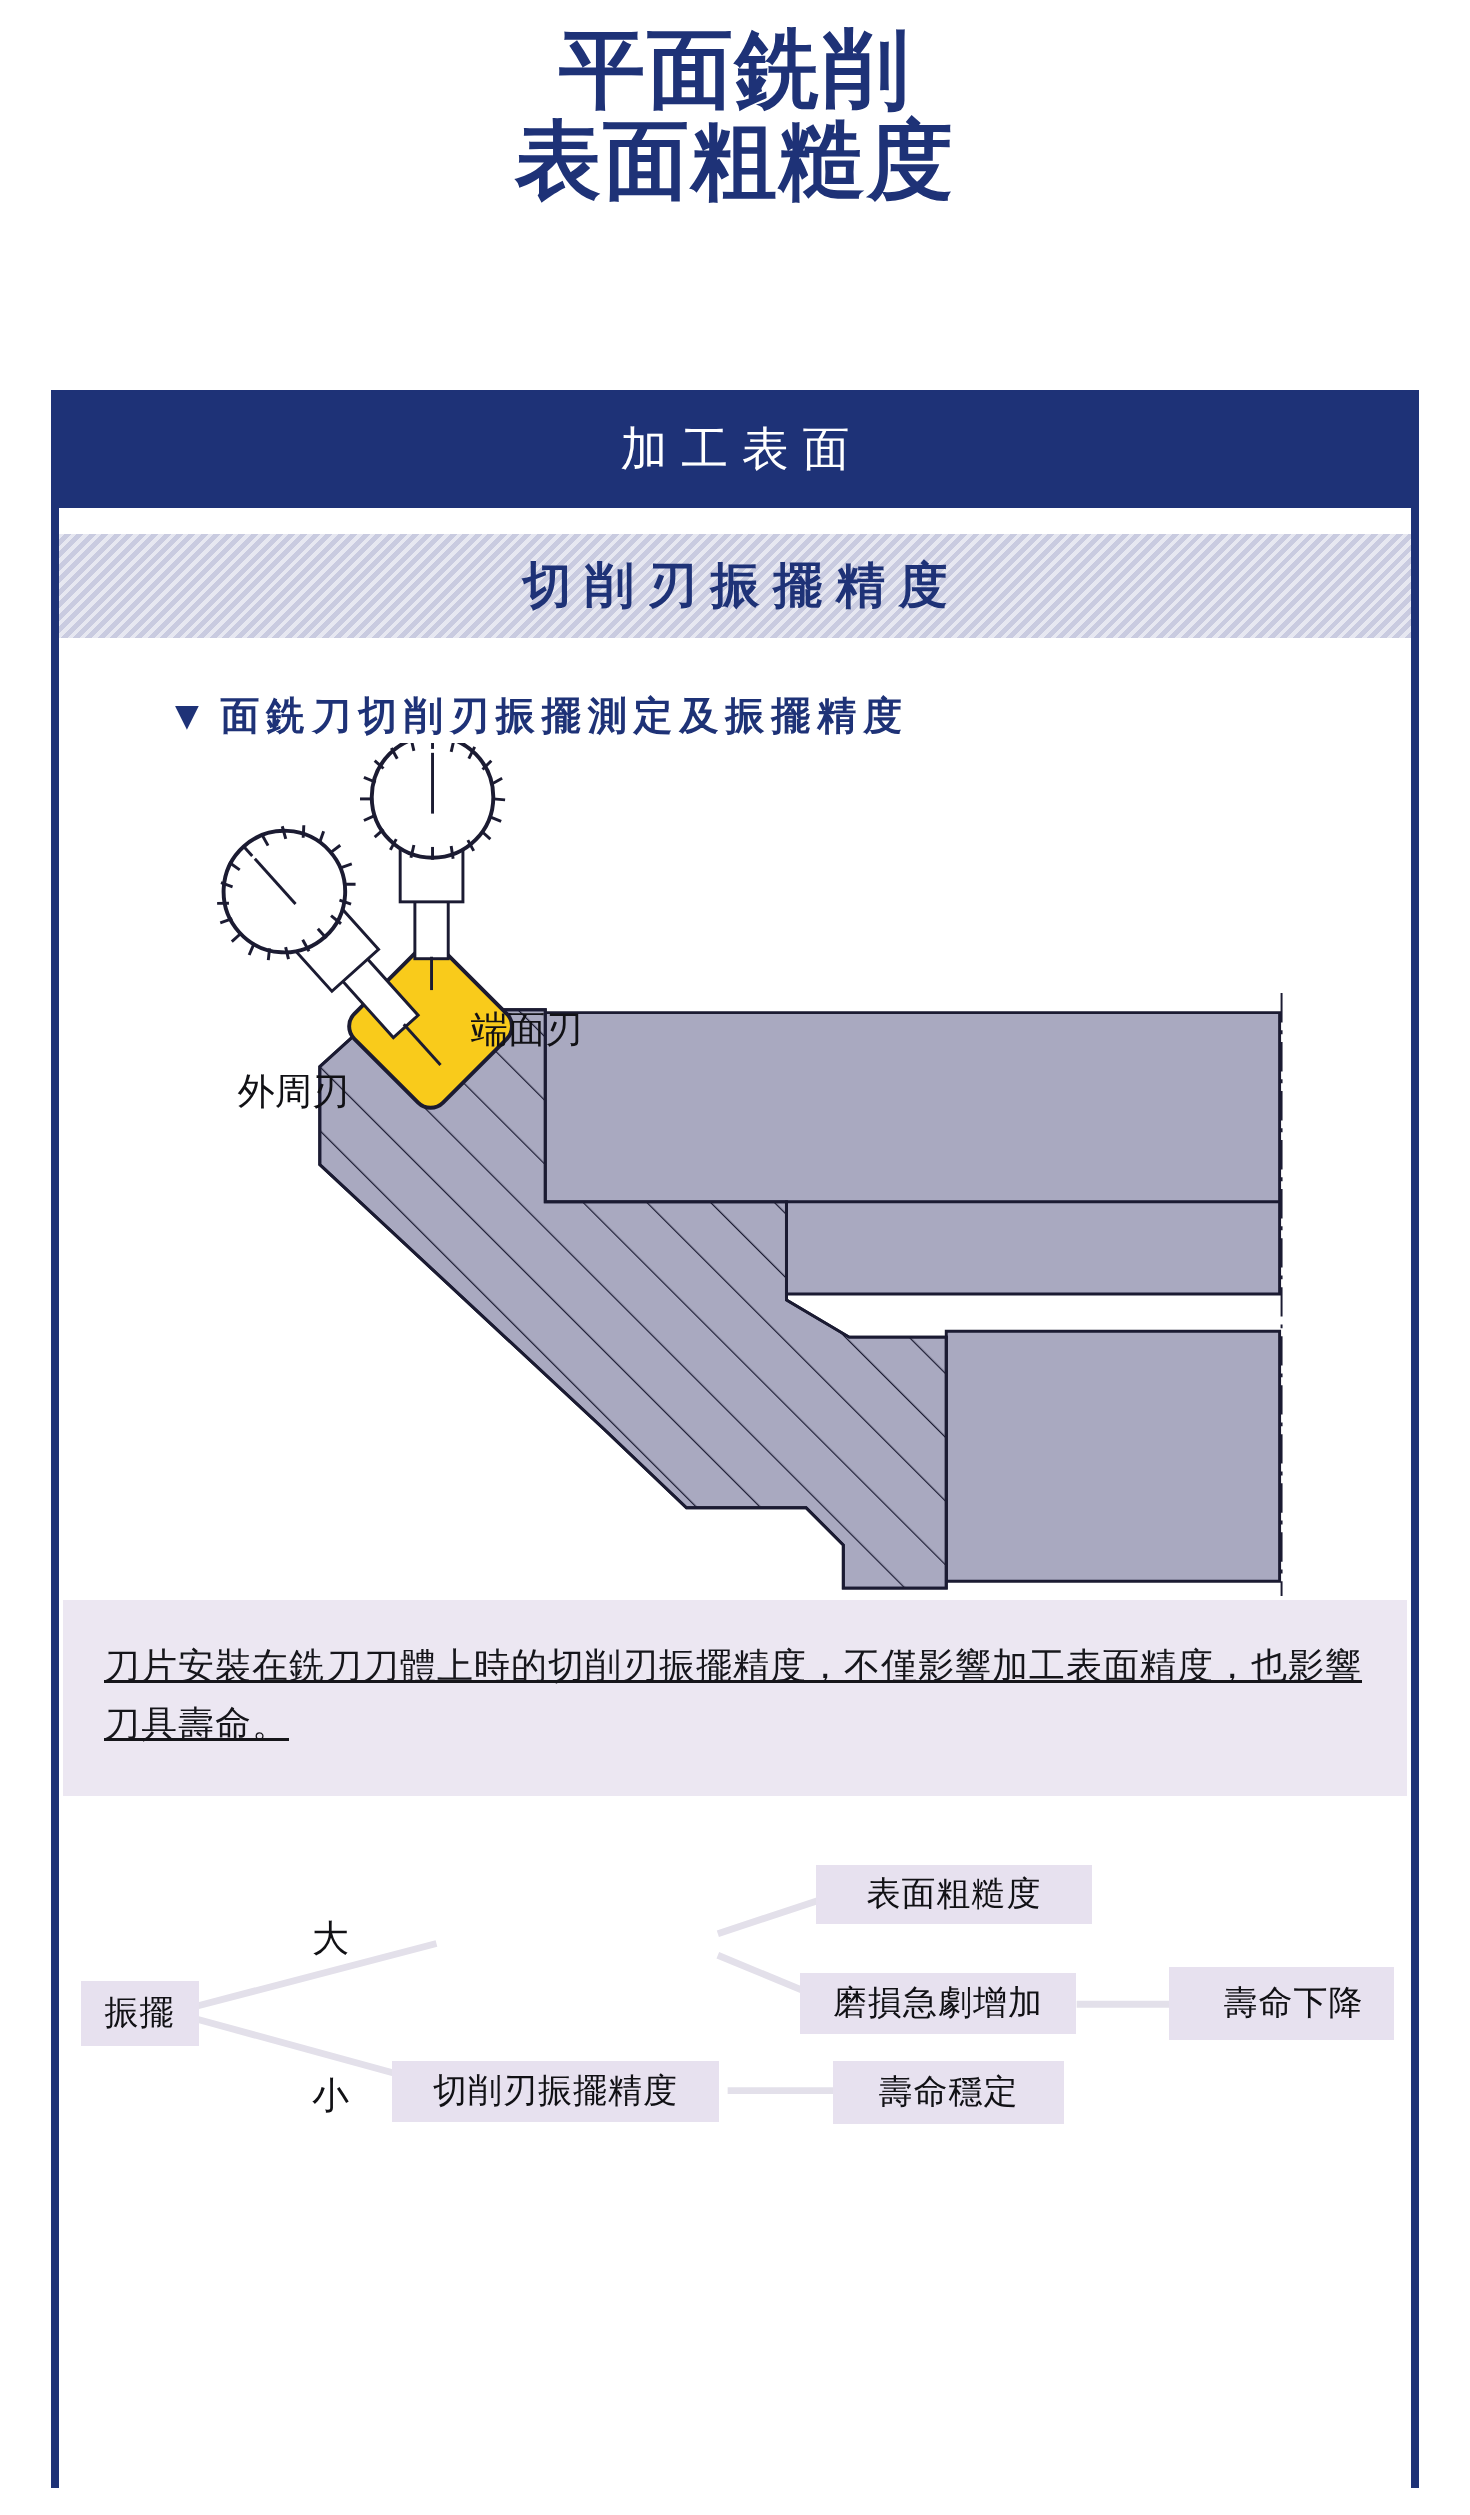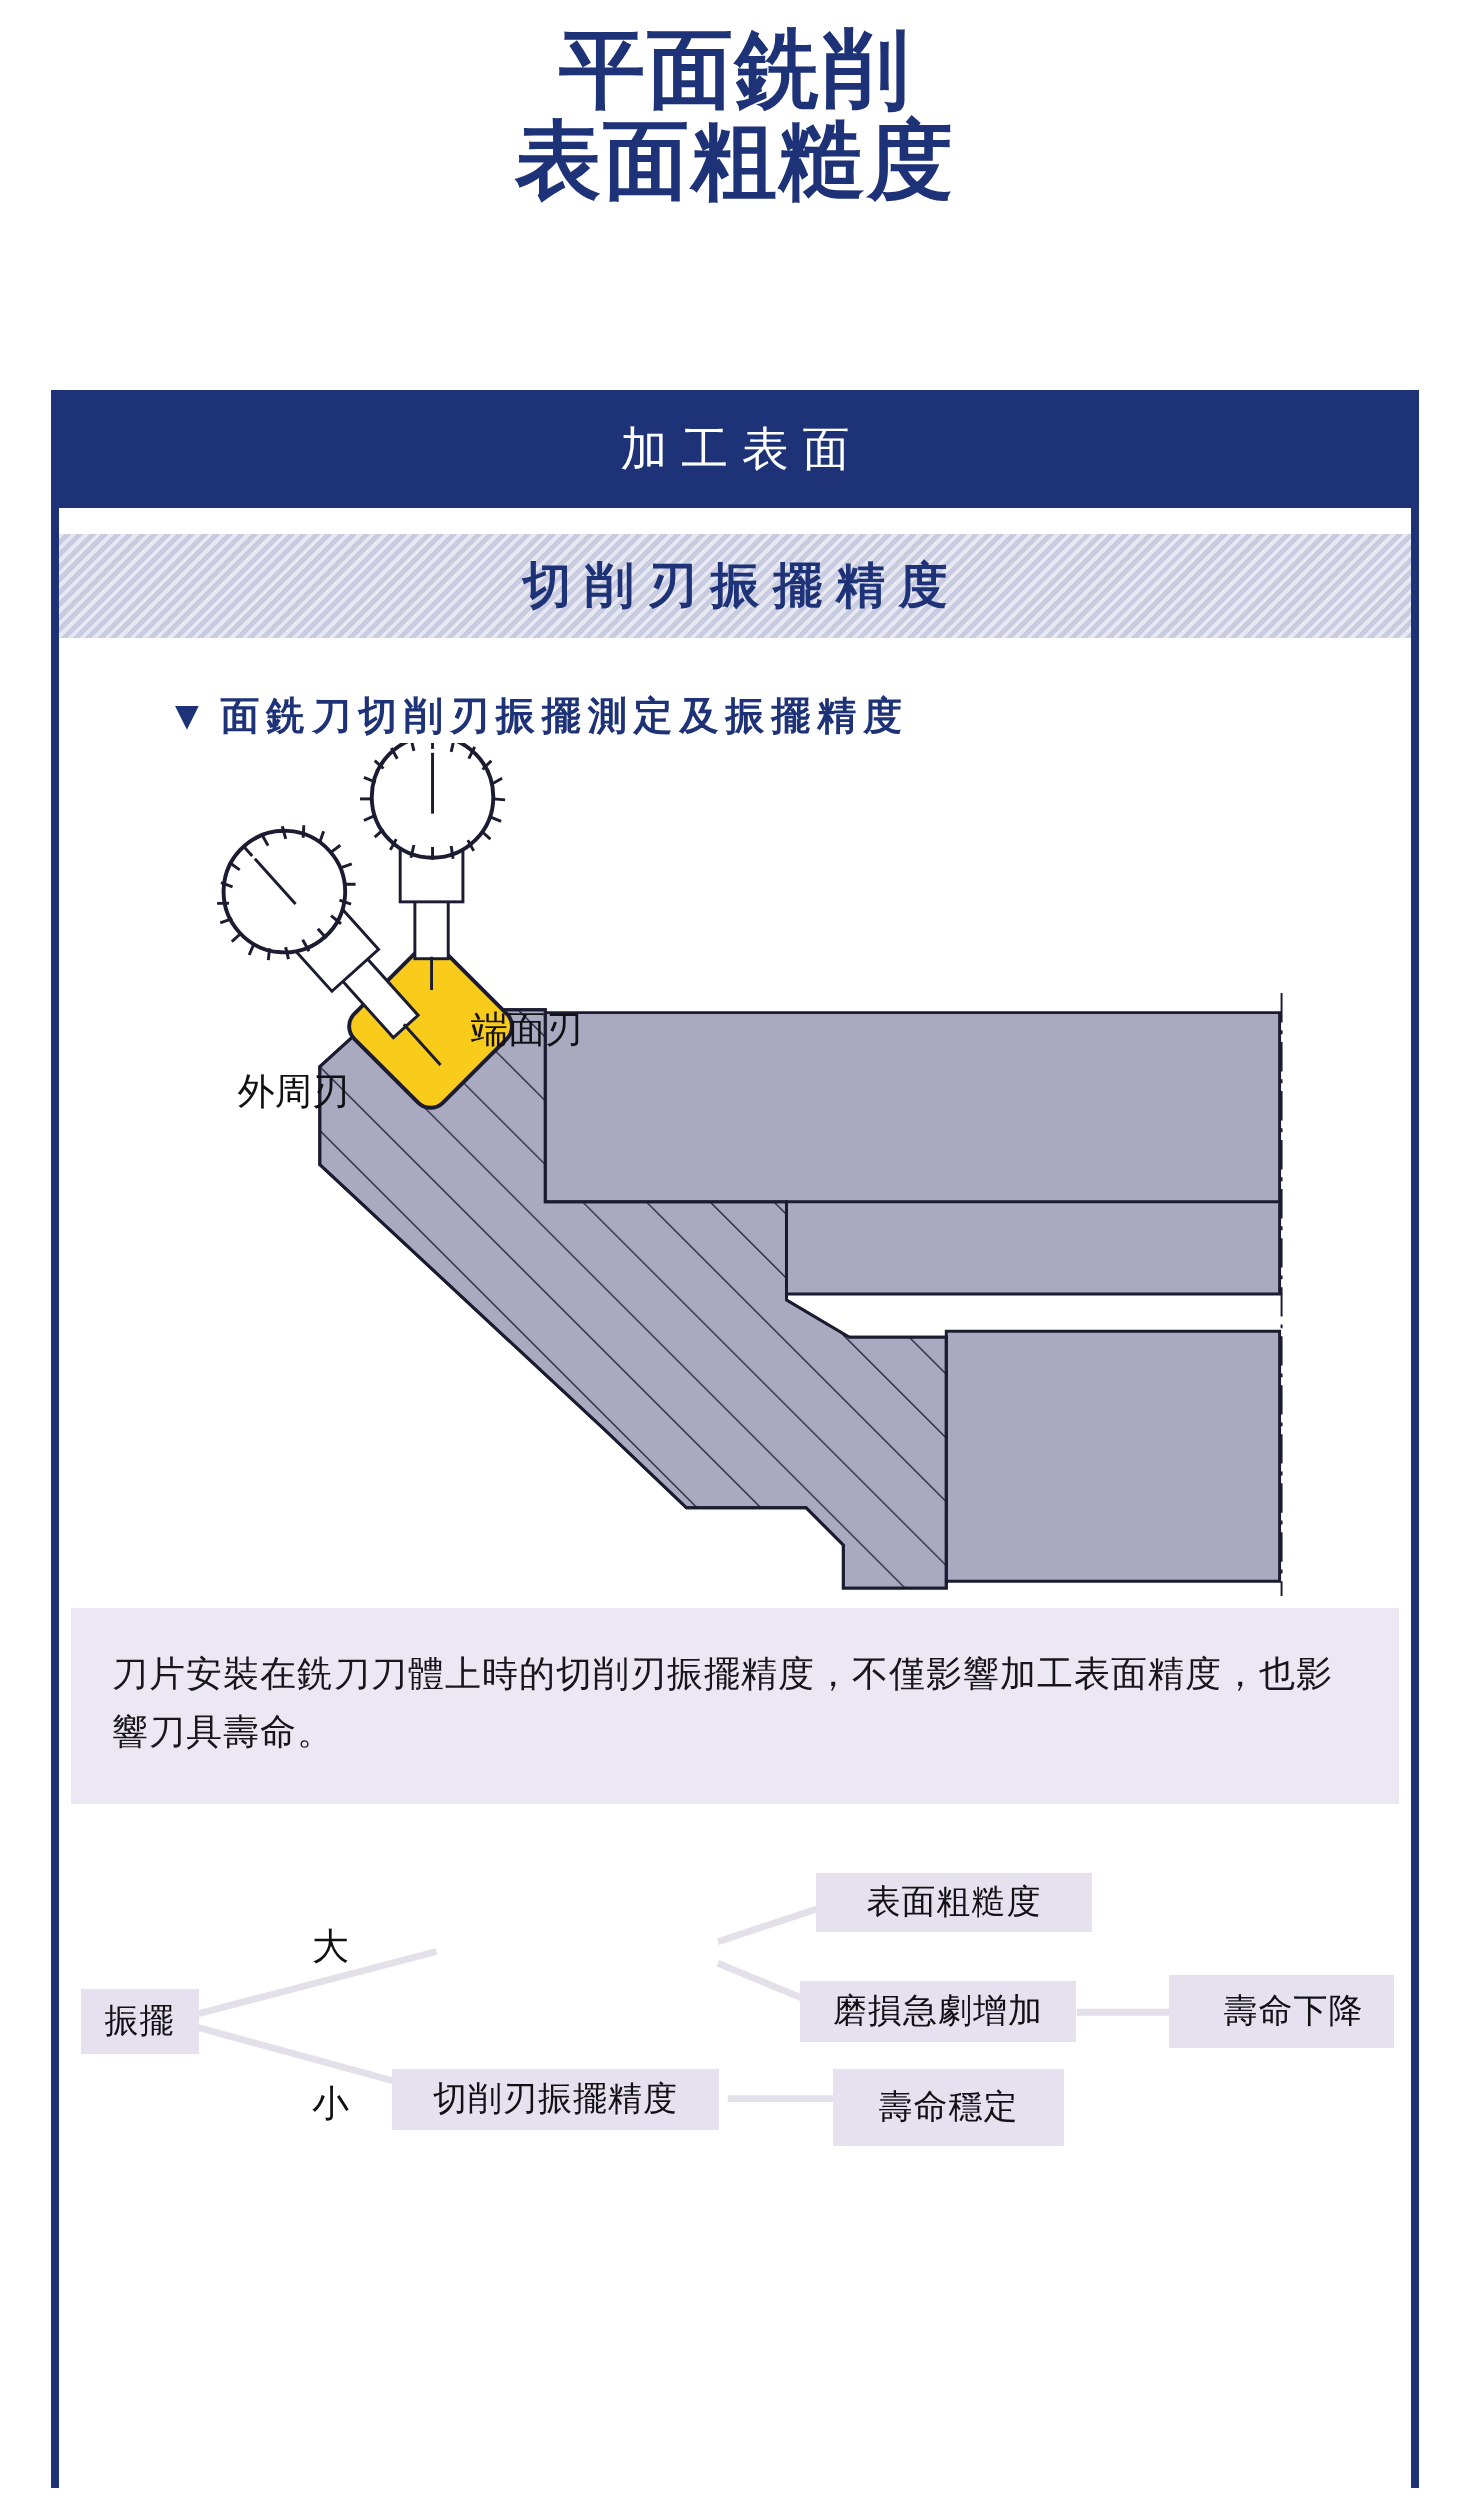--- a/index.html
+++ b/index.html
@@ -95,27 +95,28 @@
   .diagram-wrap{
     position:relative;
     width:100%;
     height:853px;
   }
   .diagram-wrap svg{position:absolute;left:0;top:0;}
 
   
   .desc{
     background:#ece7f2;
-    margin:12px;
+    margin:4px;
     padding:37px 41px 43px 41px;
     color:#16161b;
     font-size:36px;
     line-height:1.62;
     font-family:"DejaVu Sans","Liberation Sans",sans-serif;
     letter-spacing:1px;
+    text-decoration:underline;
   }
 
   
   .flow{
     position:relative;
     height:353px;
     margin-top:21.6px;
   }
   .flow svg{position:absolute;left:0;top:0;}
   .fbox{
@@ -287,19 +288,19 @@
 
     <div class="fbox" style="left:21.6px;top:163px;width:118px;height:65px;">振擺</div>
 
     <span class="flabel" style="left:253px;top:96px;">大</span>
     <span class="flabel" style="left:253px;top:253px;">小</span>
 
     <div class="fbox" style="left:333px;top:243px;width:327px;height:61px;">切削刃振擺精度</div>
 
     <div class="fbox" style="left:757px;top:47px;width:276px;height:59px;">表面粗糙度</div>
     <div class="fbox" style="left:741px;top:155px;width:276px;height:61px;">磨損急劇增加</div>
-    <div class="fbox" style="left:774px;top:243px;width:231px;height:77px;">壽命穩定</div>
+    <div class="fbox" style="left:774px;top:243px;width:231px;height:63px;">壽命穩定</div>
 
     <div class="fbox" style="left:1110px;top:149px;width:225px;height:73px;padding-left:24px;">壽命下降</div>
   </div>
 
 </div>
 
 
 </body></html>

